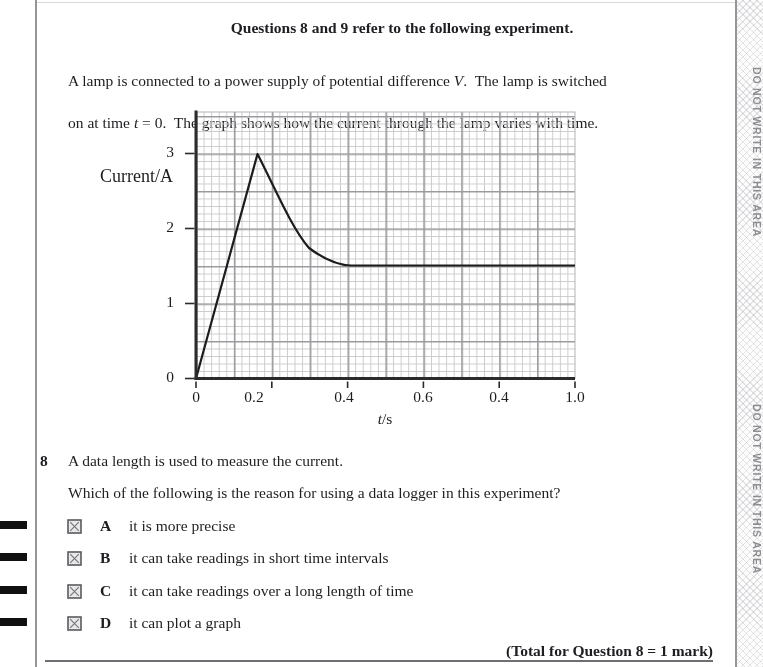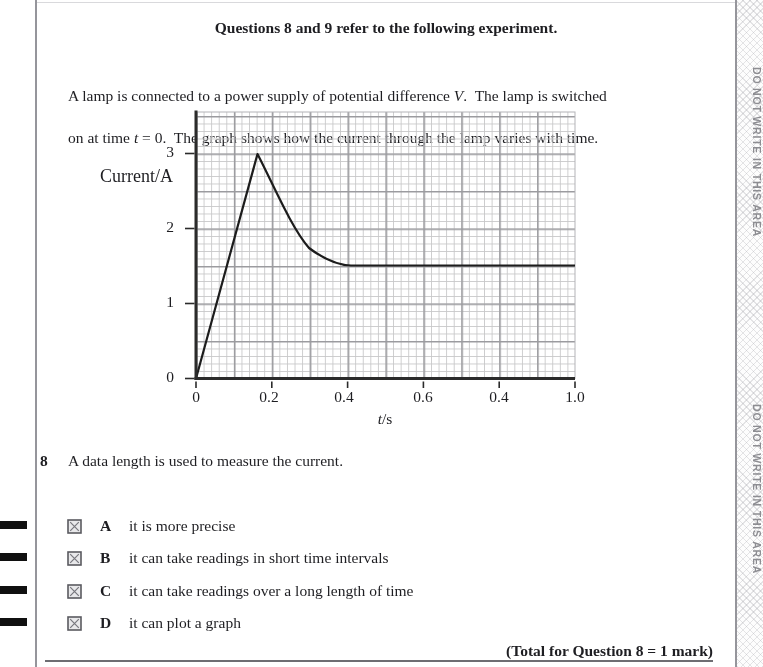--- a/index.html
+++ b/index.html
@@ -9,22 +9,22 @@
   
   .rule-left{position:absolute;left:35px;top:0;width:2px;height:667px;background:#95959b;}
   .rule-right{position:absolute;left:735px;top:0;width:2px;height:667px;background:#95959b;}
   .rule-top{position:absolute;left:36px;top:2px;width:700px;height:1px;background:#d9d9dc;}
 
   
   .bbar{position:absolute;left:0;width:27px;height:8px;background:#101010;}
 
   
   .title{position:absolute;left:37px;top:19px;width:698px;text-align:center;
-         font-weight:bold;font-size:15.5px;}
-  .intro{position:absolute;left:68px;top:69px;width:620px;font-size:15.5px;line-height:21px;
+         font-weight:bold;font-size:15.5px;padding-left:16px;}
+  .intro{position:absolute;left:68px;top:54px;width:620px;font-size:15.5px;line-height:21px;
          white-space:pre-wrap;}
   .ital{font-style:italic;}
 
   
   .graph-svg{position:absolute;left:159px;top:105px;}
   .ylabel{position:absolute;left:100px;top:166px;font-size:18px;}
   .ytick{position:absolute;left:148px;width:26px;height:20px;line-height:20px;
          text-align:right;font-size:15.5px;}
   .xtick{position:absolute;top:388px;width:44px;height:18px;line-height:18px;
          text-align:center;font-size:15.5px;}
@@ -106,30 +106,31 @@
     </g>
   </svg>
 
   <div class="ylabel">Current/A</div>
   <span class="ytick" style="top:142px">3</span>
   <span class="ytick" style="top:217px">2</span>
   <span class="ytick" style="top:292px">1</span>
   <span class="ytick" style="top:367px">0</span>
 
   <span class="xtick" style="left:174px">0</span>
-  <span class="xtick" style="left:247px">0.2</span>
+  <span class="xtick" style="left:232px">0.2</span>
   <span class="xtick" style="left:322px">0.4</span>
   <span class="xtick" style="left:401px">0.6</span>
   <span class="xtick" style="left:477px">0.4</span>
   <span class="xtick" style="left:553px">1.0</span>
 
   <div class="xlabel"><span class="ital">t</span><span>/s</span></div>
 
   <div class="qnum">8</div>
   <div class="qstem">A data length is used to measure the current.</div>
+  <div class="qprompt">Which of the following is the reason for using a data logger in this experiment?</div>
 
   <div class="opt" style="top:516px">
     <span class="box"><svg width="15" height="15">
           <rect x="1" y="1" width="13" height="13" fill="#e8e8ea" stroke="#5a5a60" stroke-width="1.6"></rect>
           <path d="M3.2 3.2 L11.8 11.8 M11.8 3.2 L3.2 11.8" stroke="#77777d" stroke-width="1.2"></path>
         </svg></span>
     <span class="letter">A</span>
     <span class="otext">it is more precise</span>
   </div>
   <div class="opt" style="top:548px">

